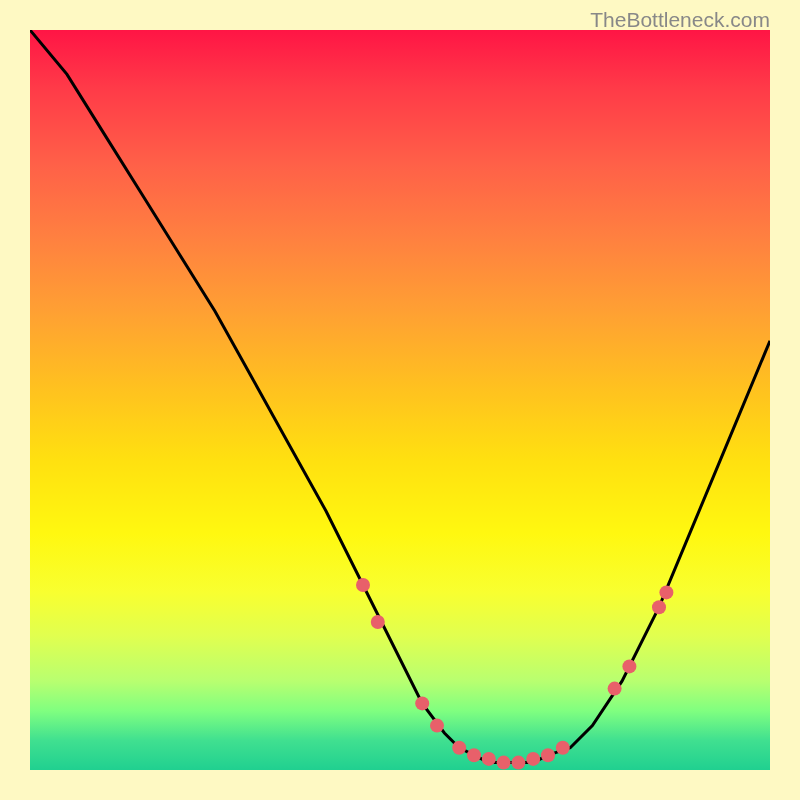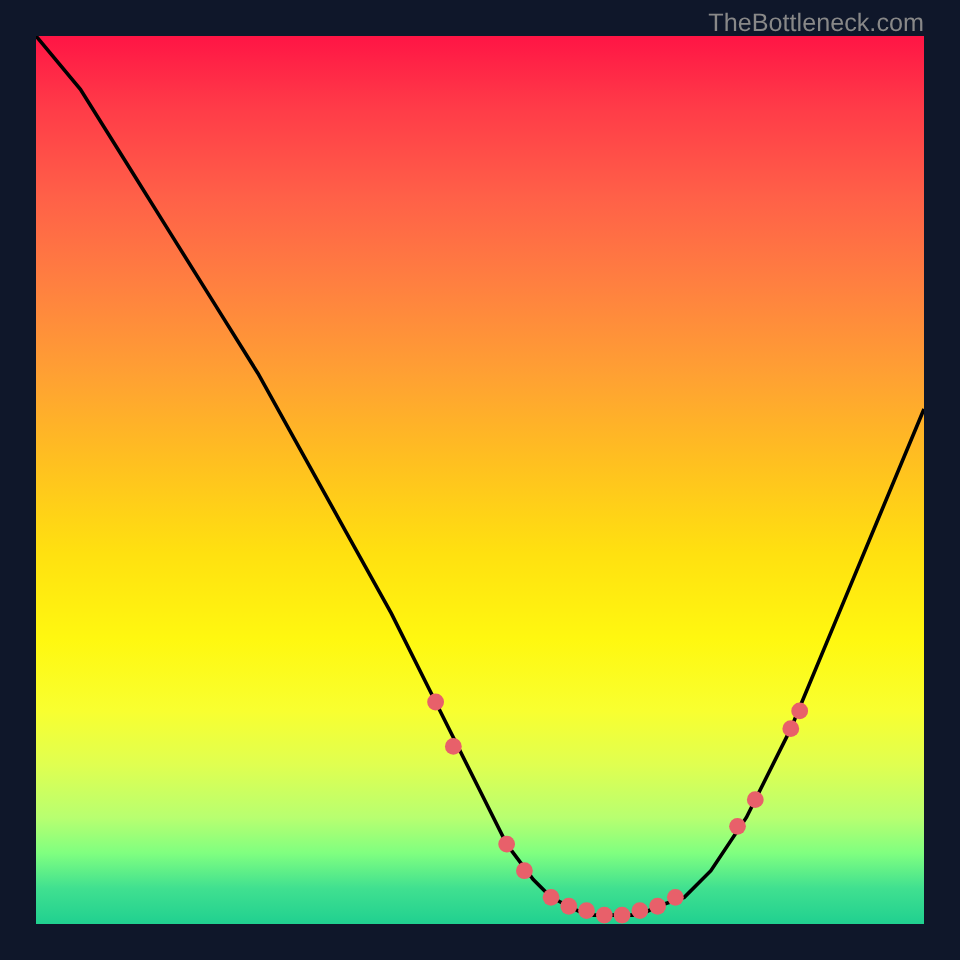--- a/index.html
+++ b/index.html
@@ -8,21 +8,21 @@
     background: #000;
     width: 800px;
     height: 800px;
     overflow: hidden;
     font-family: Arial, sans-serif;
   }
   .container {
     position: relative;
     width: 800px;
     height: 800px;
-    background: #0f172a;
+    background: #fef9c3;
   }
   .chart-area {
     position: absolute;
     left: 30px;
     top: 30px;
     width: 740px;
     height: 740px;
     background: linear-gradient(to bottom,
       #ff1545 0%,
       #ff3b48 8%,

